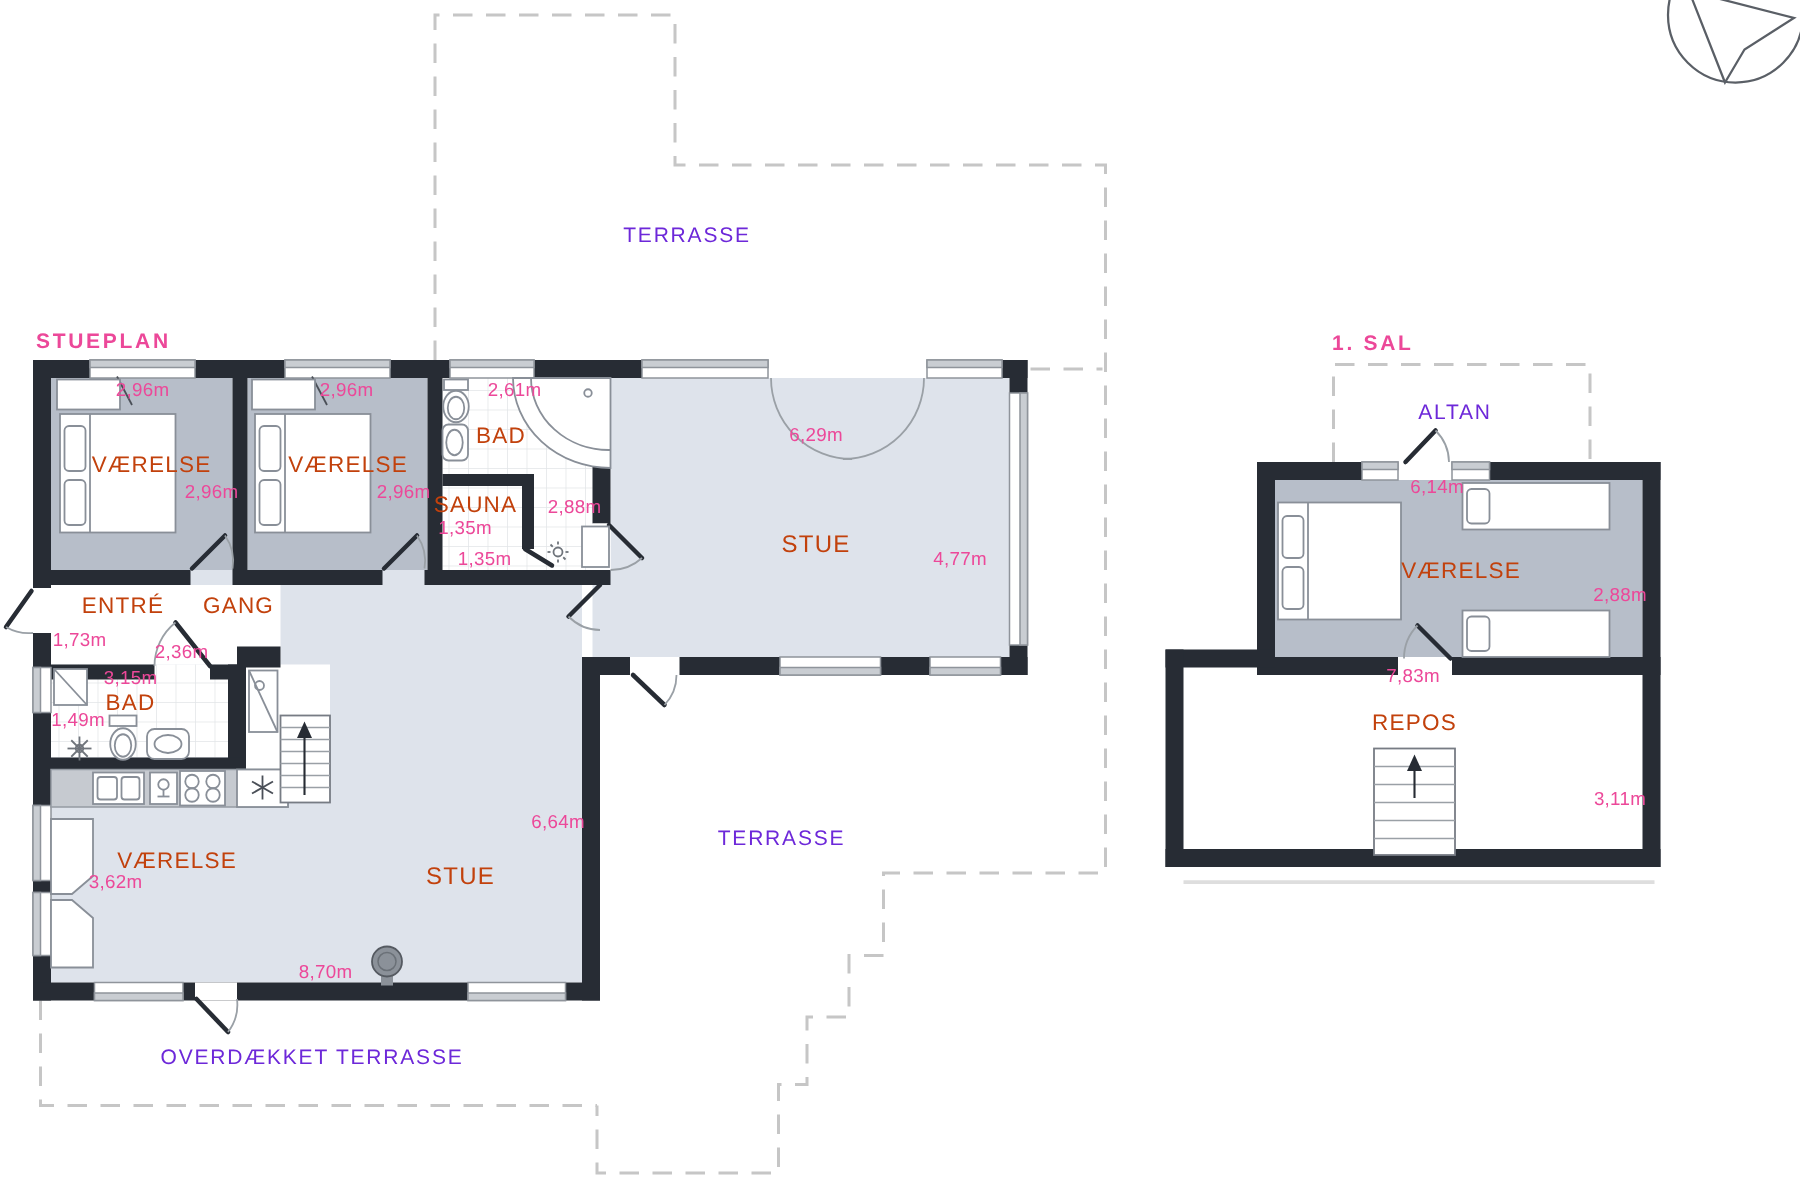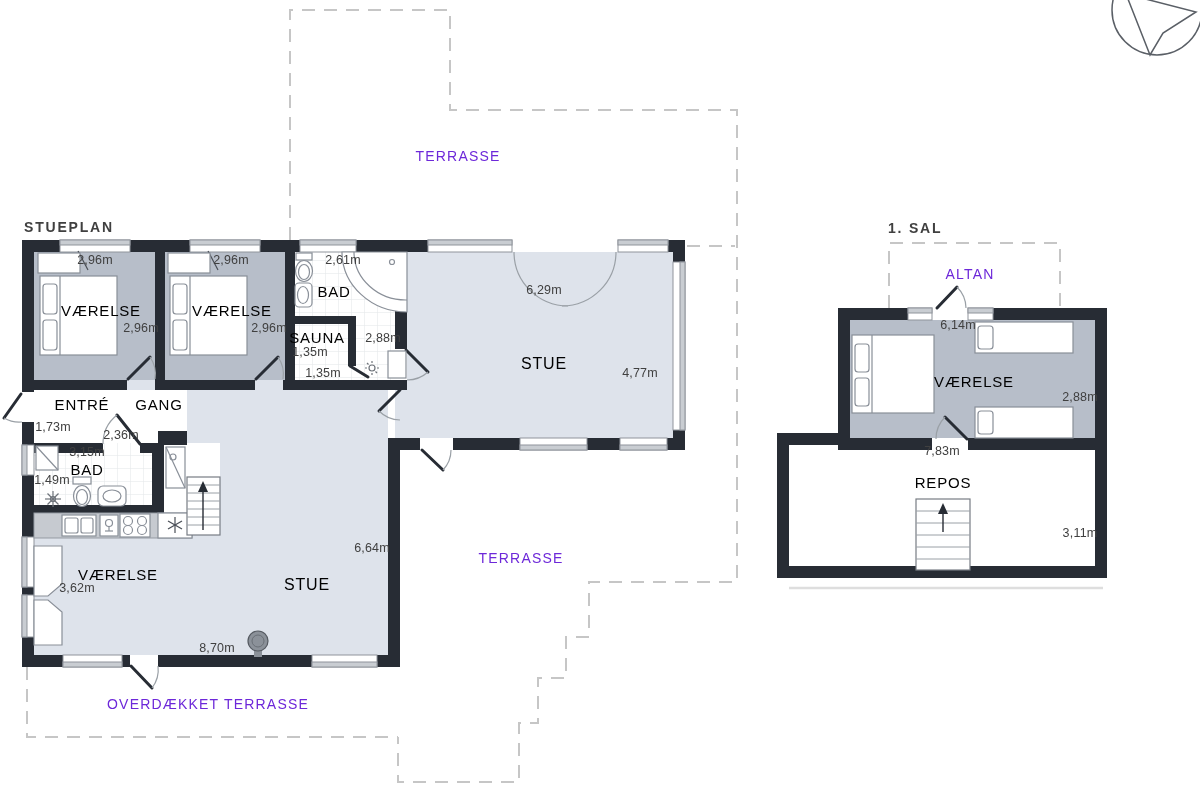--- a/index.html
+++ b/index.html
@@ -1,24 +1,24 @@
 <!DOCTYPE html>
 <html><head>
 <meta charset="utf-8">
 <style>
   html,body{margin:0;padding:0;background:#ffffff;}
   .stage{position:relative;width:1200px;height:800px;background:#fff;overflow:hidden;
          font-family:"Liberation Sans",sans-serif;color:#26282b;}
   .stage svg{position:absolute;left:0;top:0;}
   .labels{position:absolute;left:0;top:0;width:100%;height:100%;z-index:5;pointer-events:none;}
   .lbl{position:absolute;transform:translate(-50%,-50%);white-space:nowrap;line-height:1;}
-  .ttl{font-size:14px;letter-spacing:1.8px;font-weight:bold;color:#404040;transform:translate(0,-50%);}
-  .room{font-size:15px;letter-spacing:0.8px;color:#000000;}
+  .ttl{font-size:14px;letter-spacing:1.8px;font-weight:bold;color:#ec4899;transform:translate(0,-50%);}
+  .room{font-size:15px;letter-spacing:0.8px;color:#c2410c;}
   .big{font-size:16px;margin-top:19px;}
-  .dim{font-size:12.5px;letter-spacing:0.2px;color:#404040;}
+  .dim{font-size:12.5px;letter-spacing:0.2px;color:#ec4899;}
   .terr{font-size:14px;letter-spacing:1.2px;color:#6d28d9;}
 </style>
 </head>
 <body>
 
 <div class="stage">
 
 <svg width="1200" height="800" viewBox="0 0 1200 800">
   <defs>
     <pattern id="tiles" width="13" height="13" patternUnits="userSpaceOnUse">

